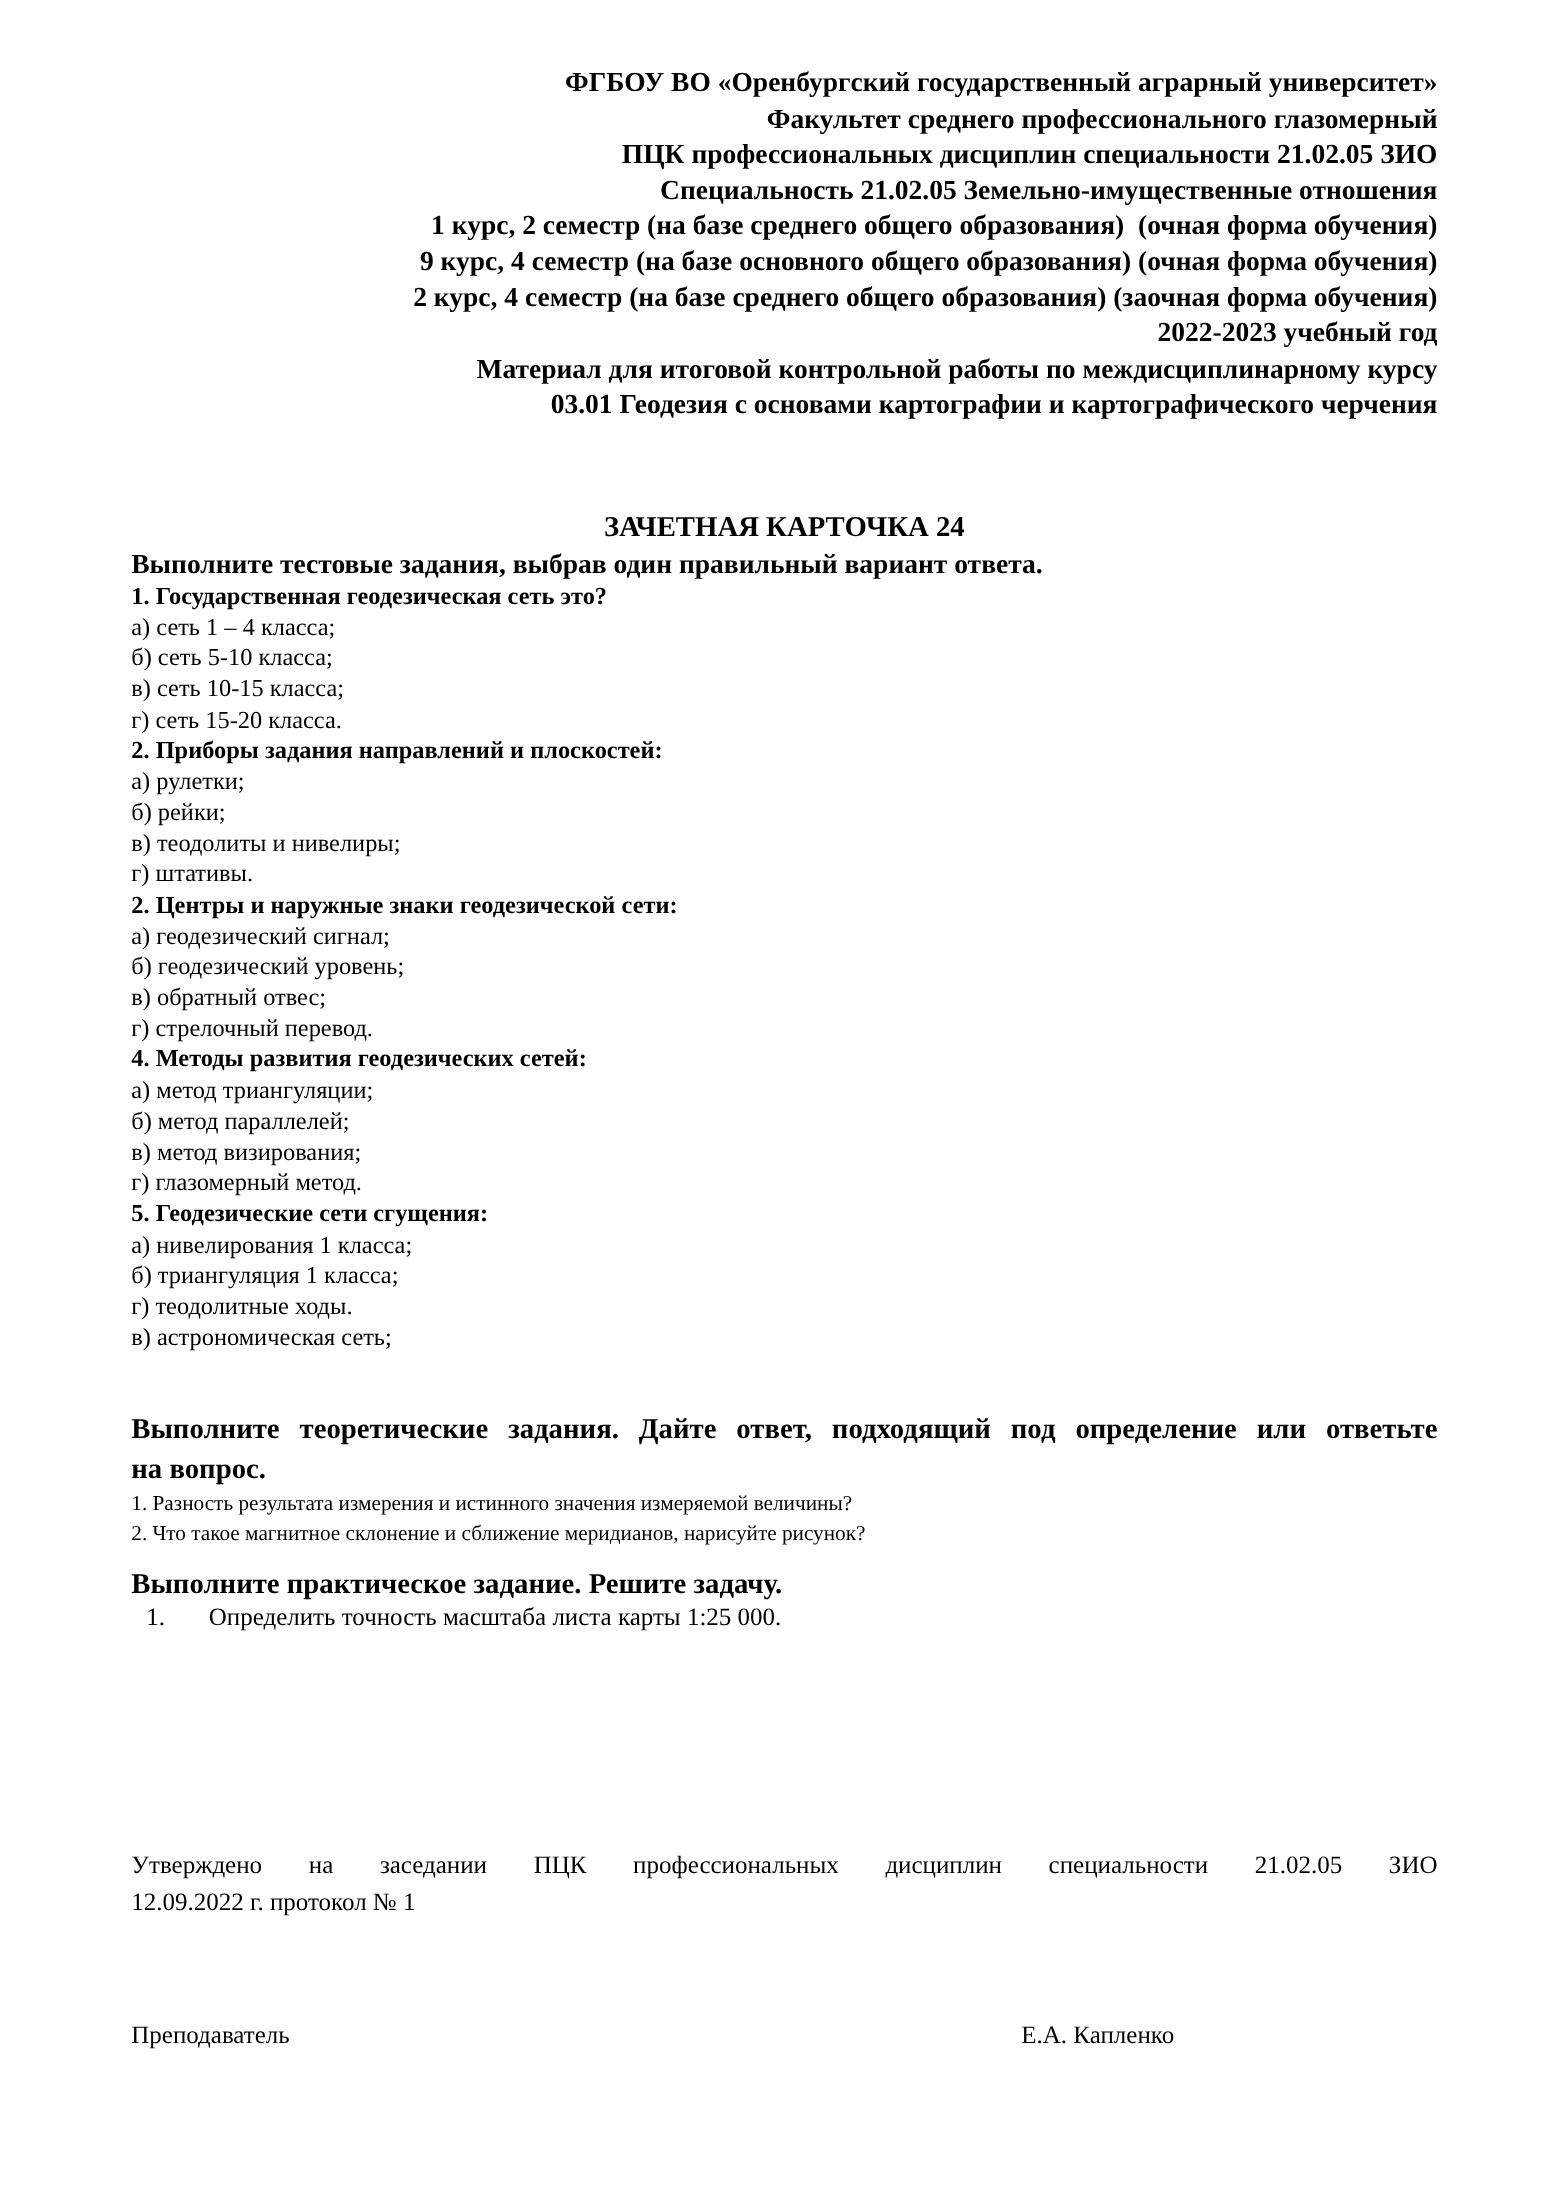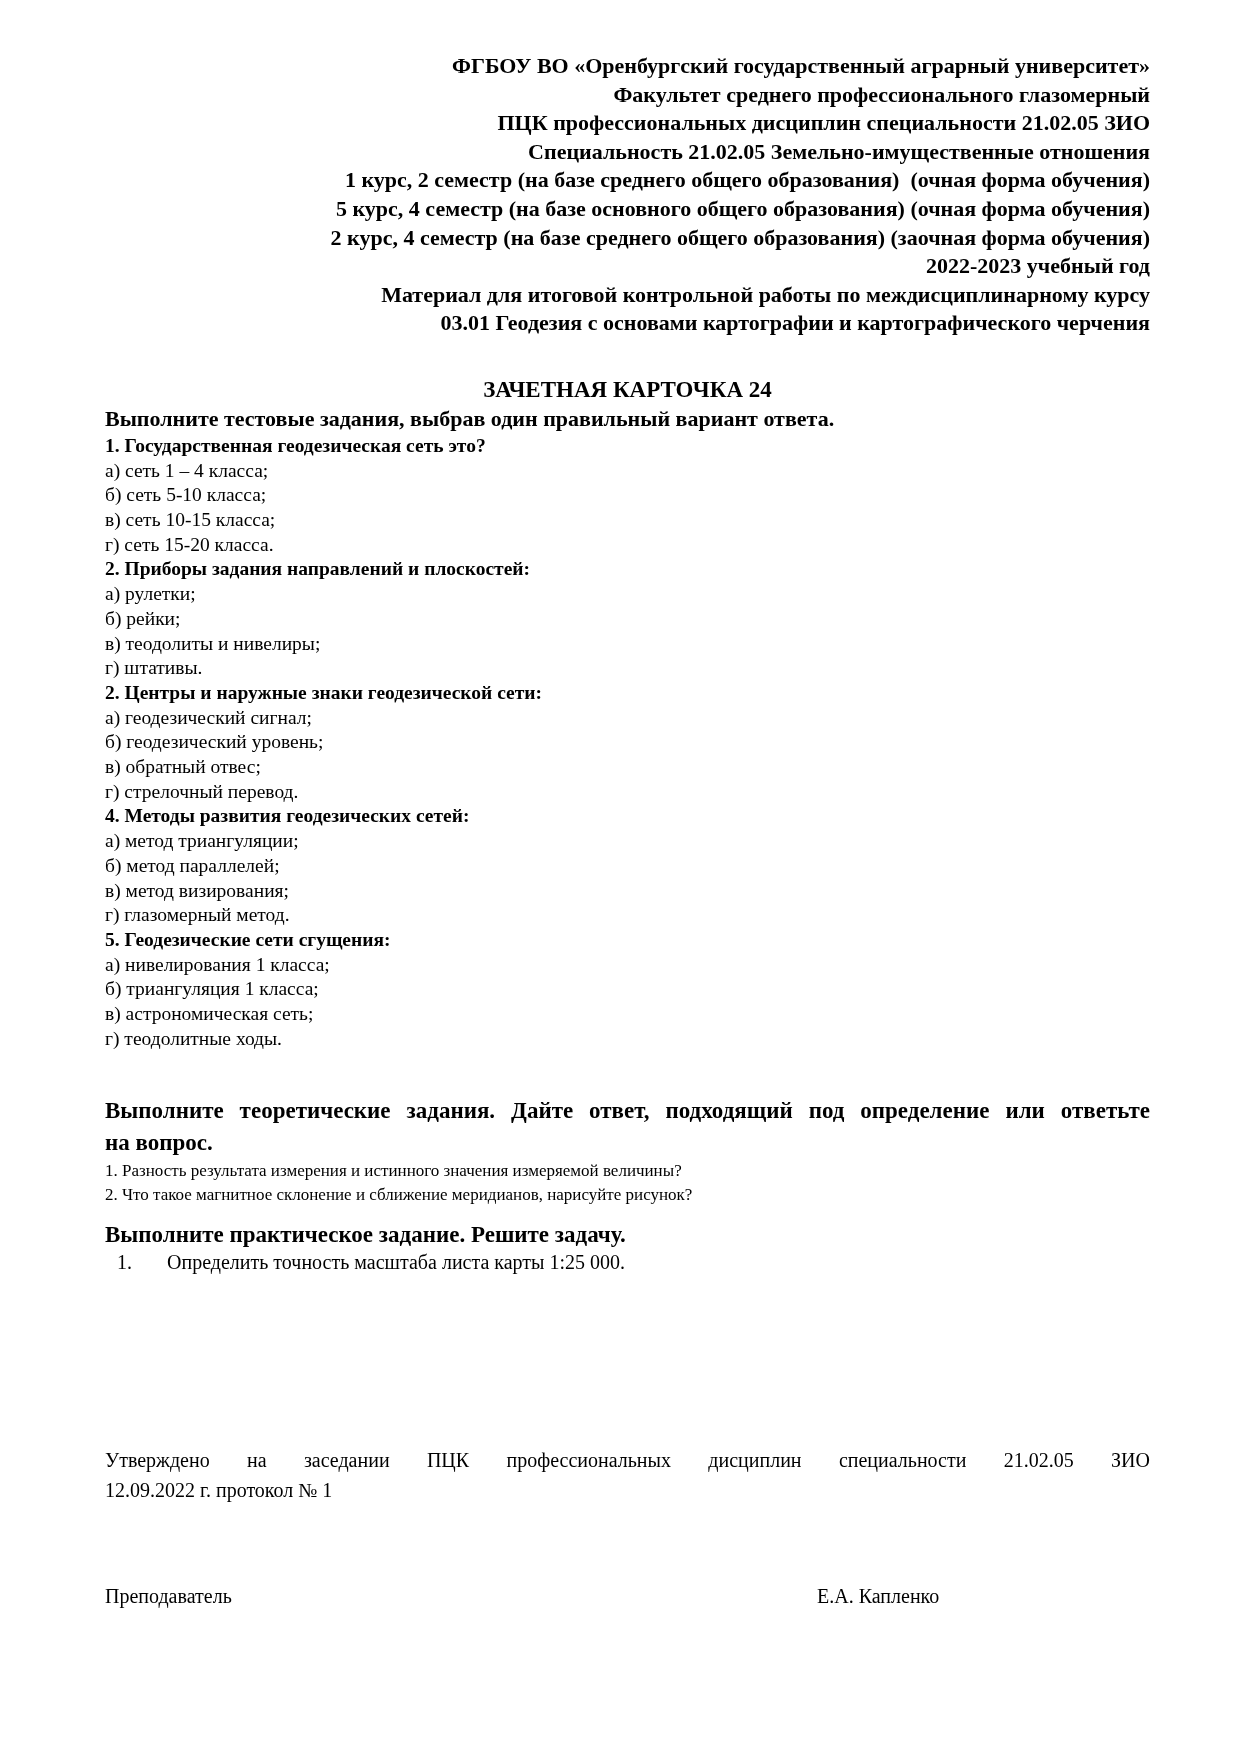--- a/index.html
+++ b/index.html
@@ -20,21 +20,21 @@
   .doc-header {
     margin-top: 52px;
     text-align: right;
     font-weight: bold;
     font-size: 22px;
     line-height: 28.6px;
   }
   .doc-header .hline { white-space: pre-wrap; }
   
   .card-title {
-    margin-top: 38px;
+    margin-top: 70px;
     text-align: center;
     font-weight: bold;
     font-size: 23px;
     line-height: 28px;
   }
   
   .test-intro {
     font-weight: bold;
     font-size: 22px;
     line-height: 30px;
@@ -102,21 +102,21 @@
 
 <div class="page">
   <div class="content">
 
     <header class="doc-header">
       <div class="hline">ФГБОУ ВО «Оренбургский государственный аграрный университет»</div>
       <div class="hline">Факультет среднего профессионального глазомерный</div>
       <div class="hline">ПЦК профессиональных дисциплин специальности 21.02.05 ЗИО</div>
       <div class="hline">Специальность 21.02.05 Земельно-имущественные отношения</div>
       <div class="hline">1 курс, 2 семестр (на базе среднего общего образования)  (очная форма обучения)</div>
-      <div class="hline">5 курс, 4 семестр (на базе основного общего образования) (очная форма обучения)</div>
+      <div class="hline">9 курс, 4 семестр (на базе основного общего образования) (очная форма обучения)</div>
       <div class="hline">2 курс, 4 семестр (на базе среднего общего образования) (заочная форма обучения)</div>
       <div class="hline">2022-2023 учебный год</div>
       <div class="hline">Материал для итоговой контрольной работы по междисциплинарному курсу</div>
       <div class="hline">03.01 Геодезия с основами картографии и картографического черчения</div>
     </header>
 
     <h1 class="card-title">ЗАЧЕТНАЯ КАРТОЧКА 24</h1>
 
     <section>
       <p class="test-intro">Выполните тестовые задания, выбрав один правильный вариант ответа.</p>
@@ -150,22 +150,22 @@
         <div class="test-line">а) метод триангуляции;</div>
         <div class="test-line">б) метод параллелей;</div>
         <div class="test-line">в) метод визирования;</div>
         <div class="test-line">г) глазомерный метод.</div>
       </div>
 
       <div>
         <div class="test-line q-label">5. Геодезические сети сгущения:</div>
         <div class="test-line">а) нивелирования 1 класса;</div>
         <div class="test-line">б) триангуляция 1 класса;</div>
+        <div class="test-line">г) теодолитные ходы.</div>
         <div class="test-line">в) астрономическая сеть;</div>
-        <div class="test-line">г) теодолитные ходы.</div>
       </div>
     </section>
 
     <section>
       <div class="theory-intro">
         <div class="justify-line">Выполните теоретические задания. Дайте ответ, подходящий под определение или ответьте</div>
         <div>на вопрос.</div>
       </div>
       <div class="theory-q">1. Разность результата измерения и истинного значения измеряемой величины?</div>
       <div class="theory-q">2. Что такое магнитное склонение и сближение меридианов, нарисуйте рисунок?</div>

